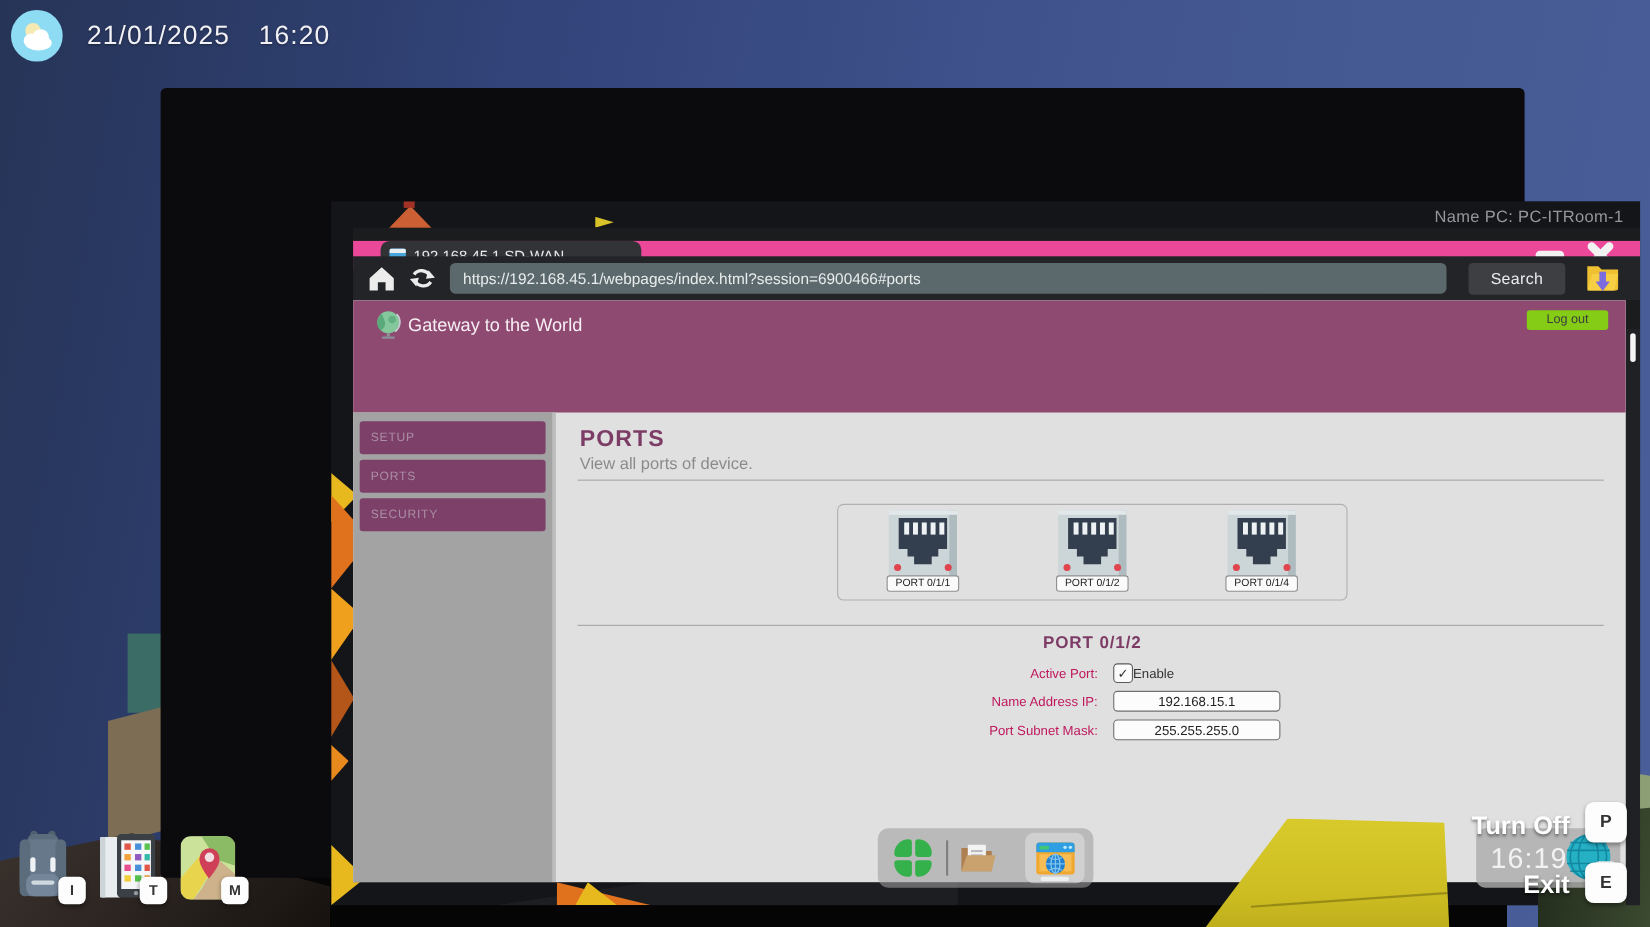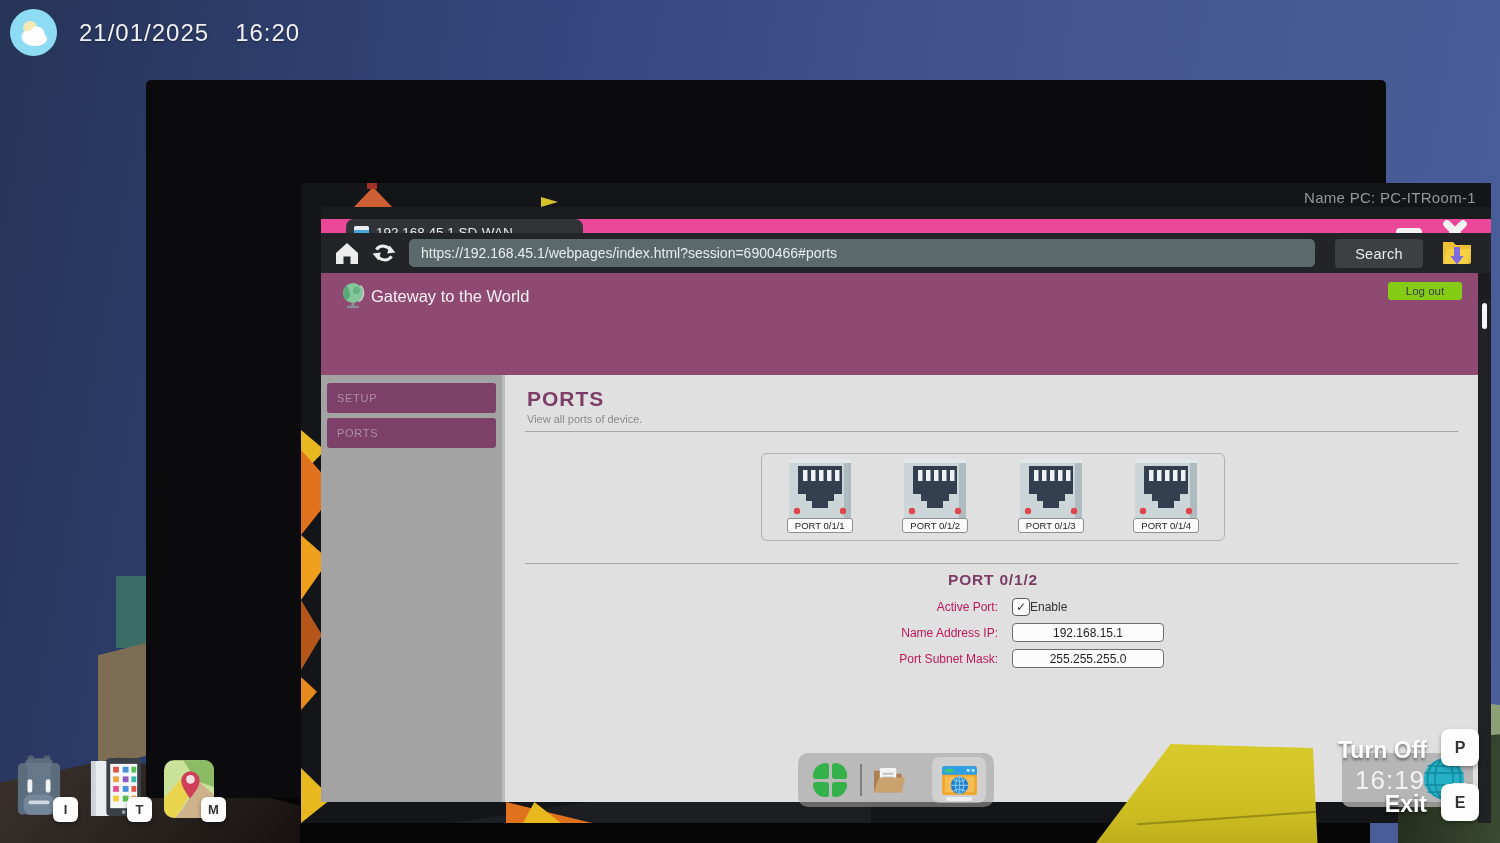--- a/index.html
+++ b/index.html
@@ -89,21 +89,21 @@
 
   #sidebar { position:absolute; left:0; top:102px; width:184px; bottom:0; background:#a3a3a3;
              border-right:3px solid #bcbcbc; padding:8px 6px; }
   .nav-btn { height:30px; margin-bottom:5px; background:var(--nav-purple,#7d4069); border-radius:3px;
              display:flex; align-items:center; padding-left:10px;
              color:#ab8ea3; font-size:11px; letter-spacing:.7px; }
 
   #main { position:absolute; left:187px; top:102px; right:0; bottom:0; }
   #page-heading { padding:12px 0 0 19px; color:var(--accent-purple,#7c3c66); font-size:21px;
                   font-weight:600; letter-spacing:1px; }
-  #page-sub { padding:2px 0 0 19px; color:#8b8b8b; font-size:11px; }
+  #page-sub { padding:2px 0 0 19px; color:#8b8b8b; font-size:15px; }
   .hr { height:0; border-top:1px solid #a5a5a5; margin:6px 20px 0 17px; }
   #ports-panel { width:464px; height:88px; margin:21px auto 0; border:1.5px solid #b0b0b0;
                  border-radius:6px; display:flex; justify-content:space-around; align-items:flex-start; padding-top:4px; }
   .port-cell { display:flex; flex-direction:column; align-items:center; width:100px; }
   .port-label { margin-top:-2px; background:#fafafa; border:1px solid #8f8f8f; border-radius:3px;
                 font-size:9.5px; color:#222; padding:1px 7px; white-space:nowrap; }
   #hr2 { margin-top:22px; }
   #detail-title { margin-top:7px; text-align:center; color:var(--accent-purple,#7c3c66);
                   font-size:15.5px; font-weight:700; letter-spacing:.8px; }
   #port-form { margin-top:8px; }
@@ -257,45 +257,42 @@
           <button id="logout-btn">Log out</button>
         </div>
 
         <div id="sidebar">
           <div class="nav-btn">
             <span>SETUP</span>
           </div>
           <div class="nav-btn">
             <span>PORTS</span>
           </div>
+          <div class="nav-btn">
+            <span>SECURITY</span>
+          </div>
         </div>
 
         <div id="main">
           <div id="page-heading">PORTS</div>
           <div id="page-sub">View all ports of device.</div>
           <div class="hr"></div>
 
           <div id="ports-panel">
             <div class="port-cell">
               <svg width="64" height="62">
                   <use href="#rj45"></use>
                 </svg>
               <div class="port-label">PORT 0/1/1</div>
             </div>
             <div class="port-cell">
               <svg width="64" height="62">
                   <use href="#rj45"></use>
                 </svg>
               <div class="port-label">PORT 0/1/2</div>
-            </div>
-            <div class="port-cell">
-              <svg width="64" height="62">
-                  <use href="#rj45"></use>
-                </svg>
-              <div class="port-label">PORT 0/1/3</div>
             </div>
             <div class="port-cell">
               <svg width="64" height="62">
                   <use href="#rj45"></use>
                 </svg>
               <div class="port-label">PORT 0/1/4</div>
             </div>
           </div>
 
           <div class="hr" id="hr2"></div>

